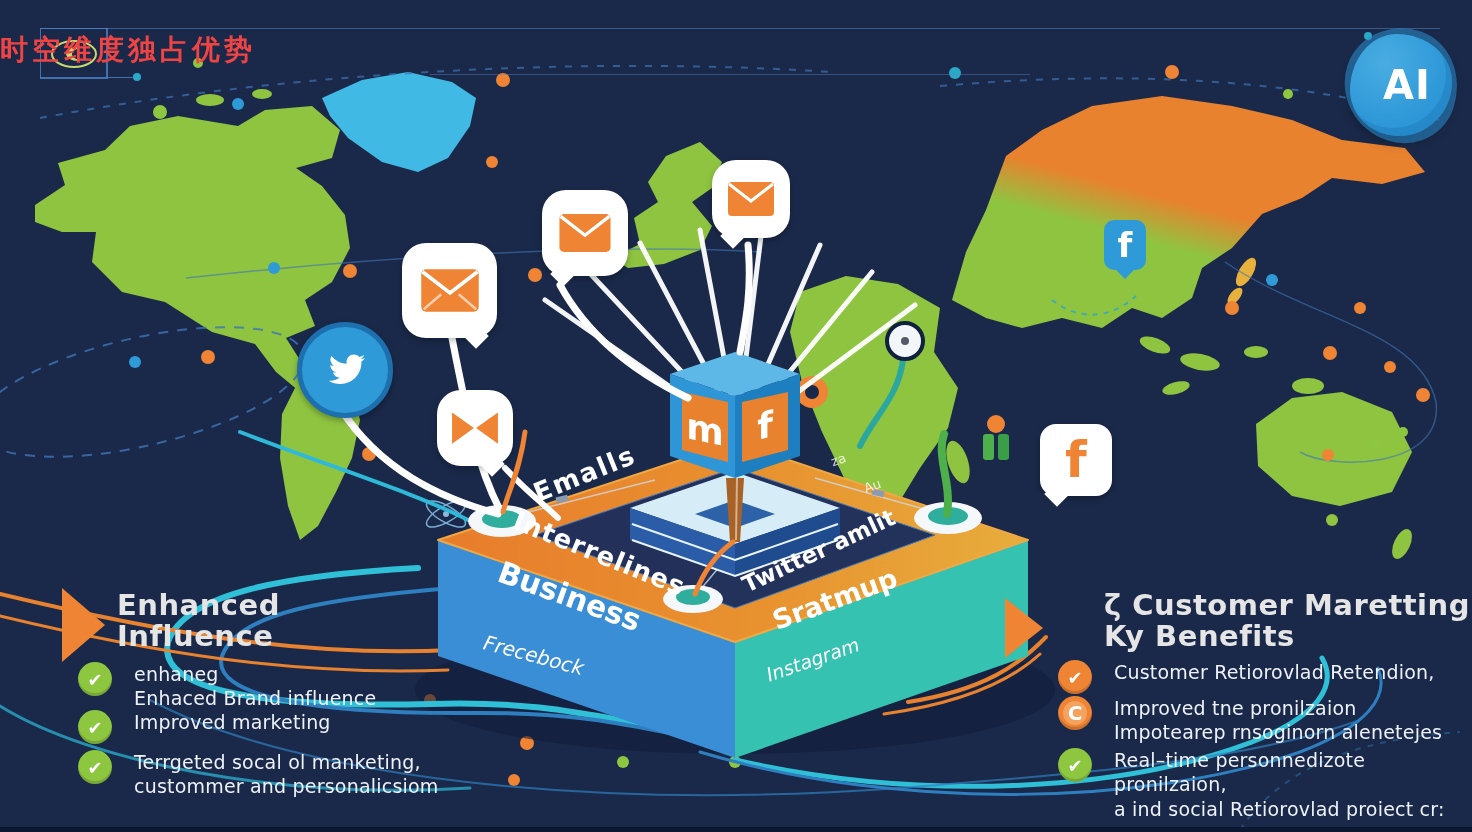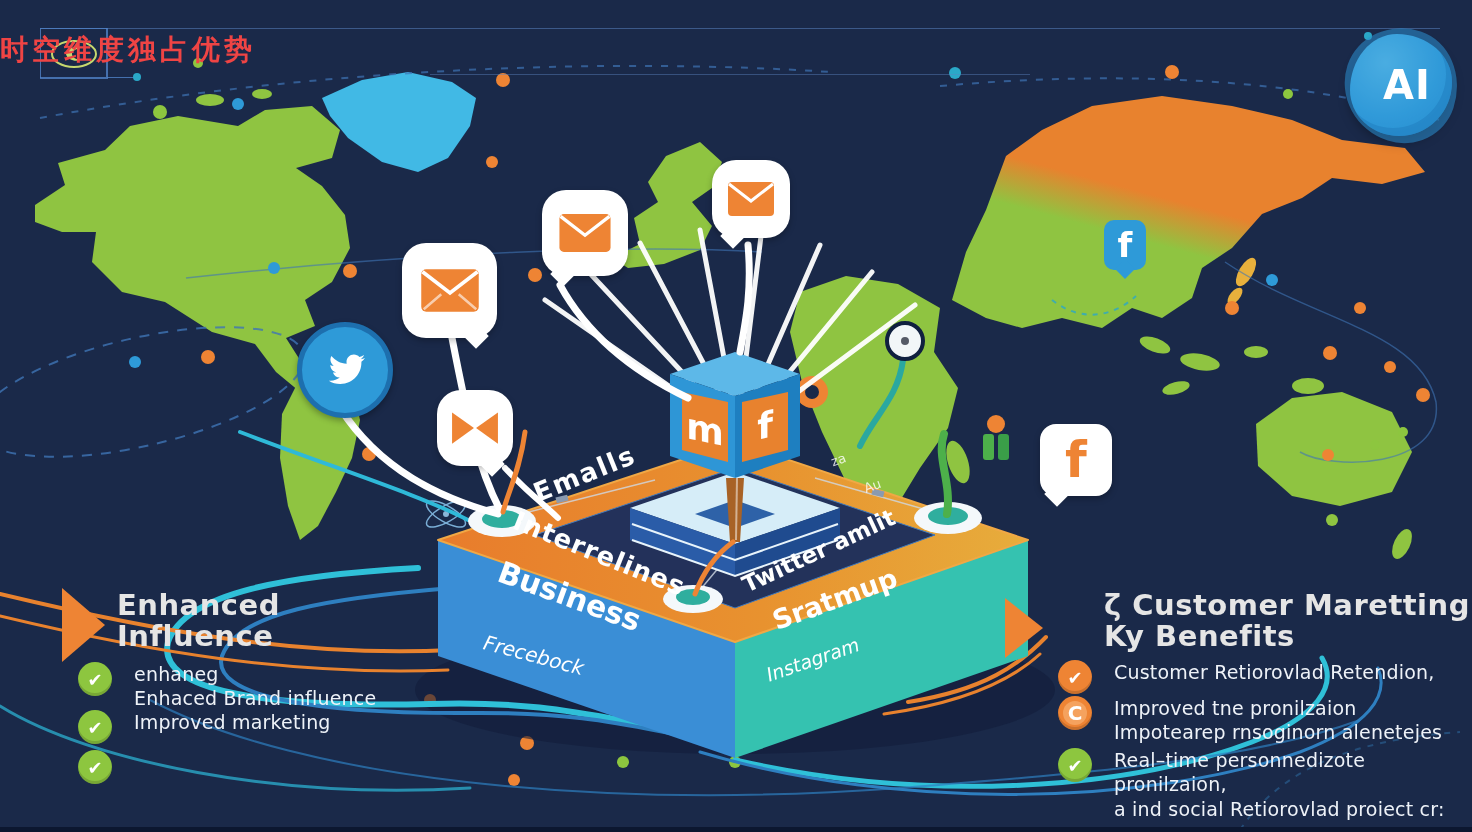--- a/index.html
+++ b/index.html
@@ -331,20 +331,24 @@
       </div>
 </div>
 <div class="item" style="left:78px;top:710px;">
   <div class="badge green">✔</div>
   <div class="txt">
         <div class="line">Improved marketing</div>
       </div>
 </div>
 <div class="item" style="left:78px;top:750px;">
   <div class="badge green">✔</div>
+  <div class="txt">
+        <div class="line">Terrgeted socal ol manketing,</div>
+<div class="line">custommer and personalicsiom</div>
+      </div>
 </div>
 
 <div class="panel-arrow arrow-right"></div>
 <div class="heading rp-heading">
   <div>ζ Customer Maretting</div>
   <div>Ky Benefits</div>
 </div>
 <div class="item" style="left:1058px;top:660px;">
   <div class="badge orange">✔</div>
   <div class="txt">

